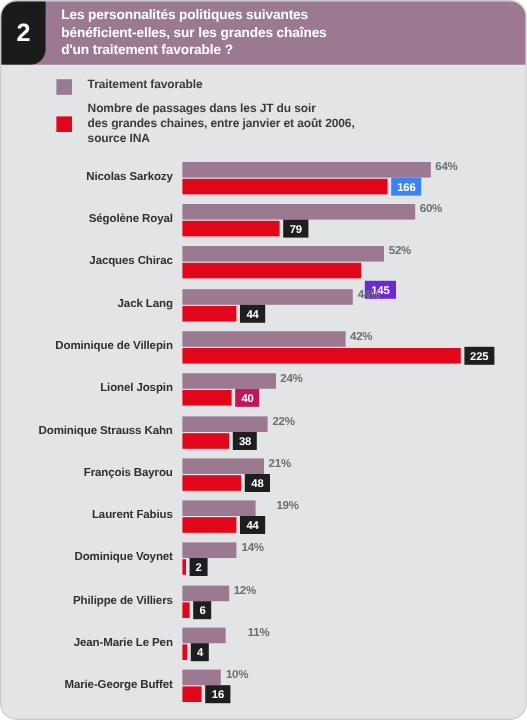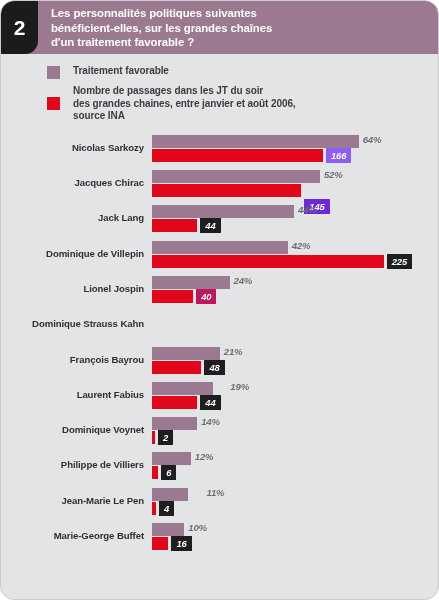--- a/index.html
+++ b/index.html
@@ -108,21 +108,20 @@
     font-weight: bold;
     white-space: nowrap;
     letter-spacing: -0.1px;
   }
   .bars {
     position: absolute;
     left: 151px;
     top: 0;
     right: 0;
     height: 100%;
-    font-style: italic;
   }
   .bar {
     position: absolute;
     height: 13px;
   }
   .bar.purple {
     background: #9b7a91;
     top: 3px;
   }
   .bar.red {
@@ -183,21 +182,30 @@
     </div>
   </div>
 
   <div class="chart" id="chart-rows">
       <div class="row">
         <div class="row-label">Nicolas Sarkozy</div>
         <div class="bars">
           <div class="bar purple" style="width: 206.72px; background: rgb(155, 122, 145);"></div>
           <div class="pct" style="left: 210.72px;">64%</div>
           <div class="bar red" style="width: 170.98px; background: rgb(226, 6, 26);"></div>
-          <div class="count" style="left: 173.98px; background: #8b5cf6;">166</div>
+          <div class="count" style="left: 173.98px; background: #3b82f6;">166</div>
+        </div>
+      </div>
+      <div class="row">
+        <div class="row-label">Ségolène Royal</div>
+        <div class="bars">
+          <div class="bar purple" style="width: 193.8px; background: rgb(155, 122, 145);"></div>
+          <div class="pct" style="left: 197.8px;">60%</div>
+          <div class="bar red" style="width: 81.37px; background: rgb(226, 6, 26);"></div>
+          <div class="count" style="left: 84.37px; background: rgb(30, 30, 32);">79</div>
         </div>
       </div>
       <div class="row">
         <div class="row-label">Jacques Chirac</div>
         <div class="bars">
           <div class="bar purple" style="width: 167.96px; background: rgb(155, 122, 145);"></div>
           <div class="pct" style="left: 171.96px;">52%</div>
           <div class="bar red" style="width: 149.35px; background: rgb(226, 6, 26);"></div>
           <div class="count" style="left: 152.35px; background: #6d28d9; margin-top: 16px;">145</div>
         </div>
@@ -224,20 +232,26 @@
         <div class="row-label">Lionel Jospin</div>
         <div class="bars">
           <div class="bar purple" style="width: 77.52px; background: rgb(155, 122, 145);"></div>
           <div class="pct" style="left: 81.52px;">24%</div>
           <div class="bar red" style="width: 41.2px; background: rgb(226, 6, 26);"></div>
           <div class="count" style="left: 44.2px; background: #be185d;">40</div>
         </div>
       </div>
       <div class="row">
         <div class="row-label">Dominique Strauss Kahn</div>
+        <div class="bars">
+          <div class="bar purple" style="width: 71.06px; background: rgb(155, 122, 145);"></div>
+          <div class="pct" style="left: 75.06px;">22%</div>
+          <div class="bar red" style="width: 39.14px; background: rgb(226, 6, 26);"></div>
+          <div class="count" style="left: 42.14px; background: rgb(30, 30, 32);">38</div>
+        </div>
       </div>
       <div class="row">
         <div class="row-label">François Bayrou</div>
         <div class="bars">
           <div class="bar purple" style="width: 67.83px; background: rgb(155, 122, 145);"></div>
           <div class="pct" style="left: 71.83px;">21%</div>
           <div class="bar red" style="width: 49.44px; background: rgb(226, 6, 26);"></div>
           <div class="count" style="left: 52.44px; background: rgb(30, 30, 32);">48</div>
         </div>
       </div>

